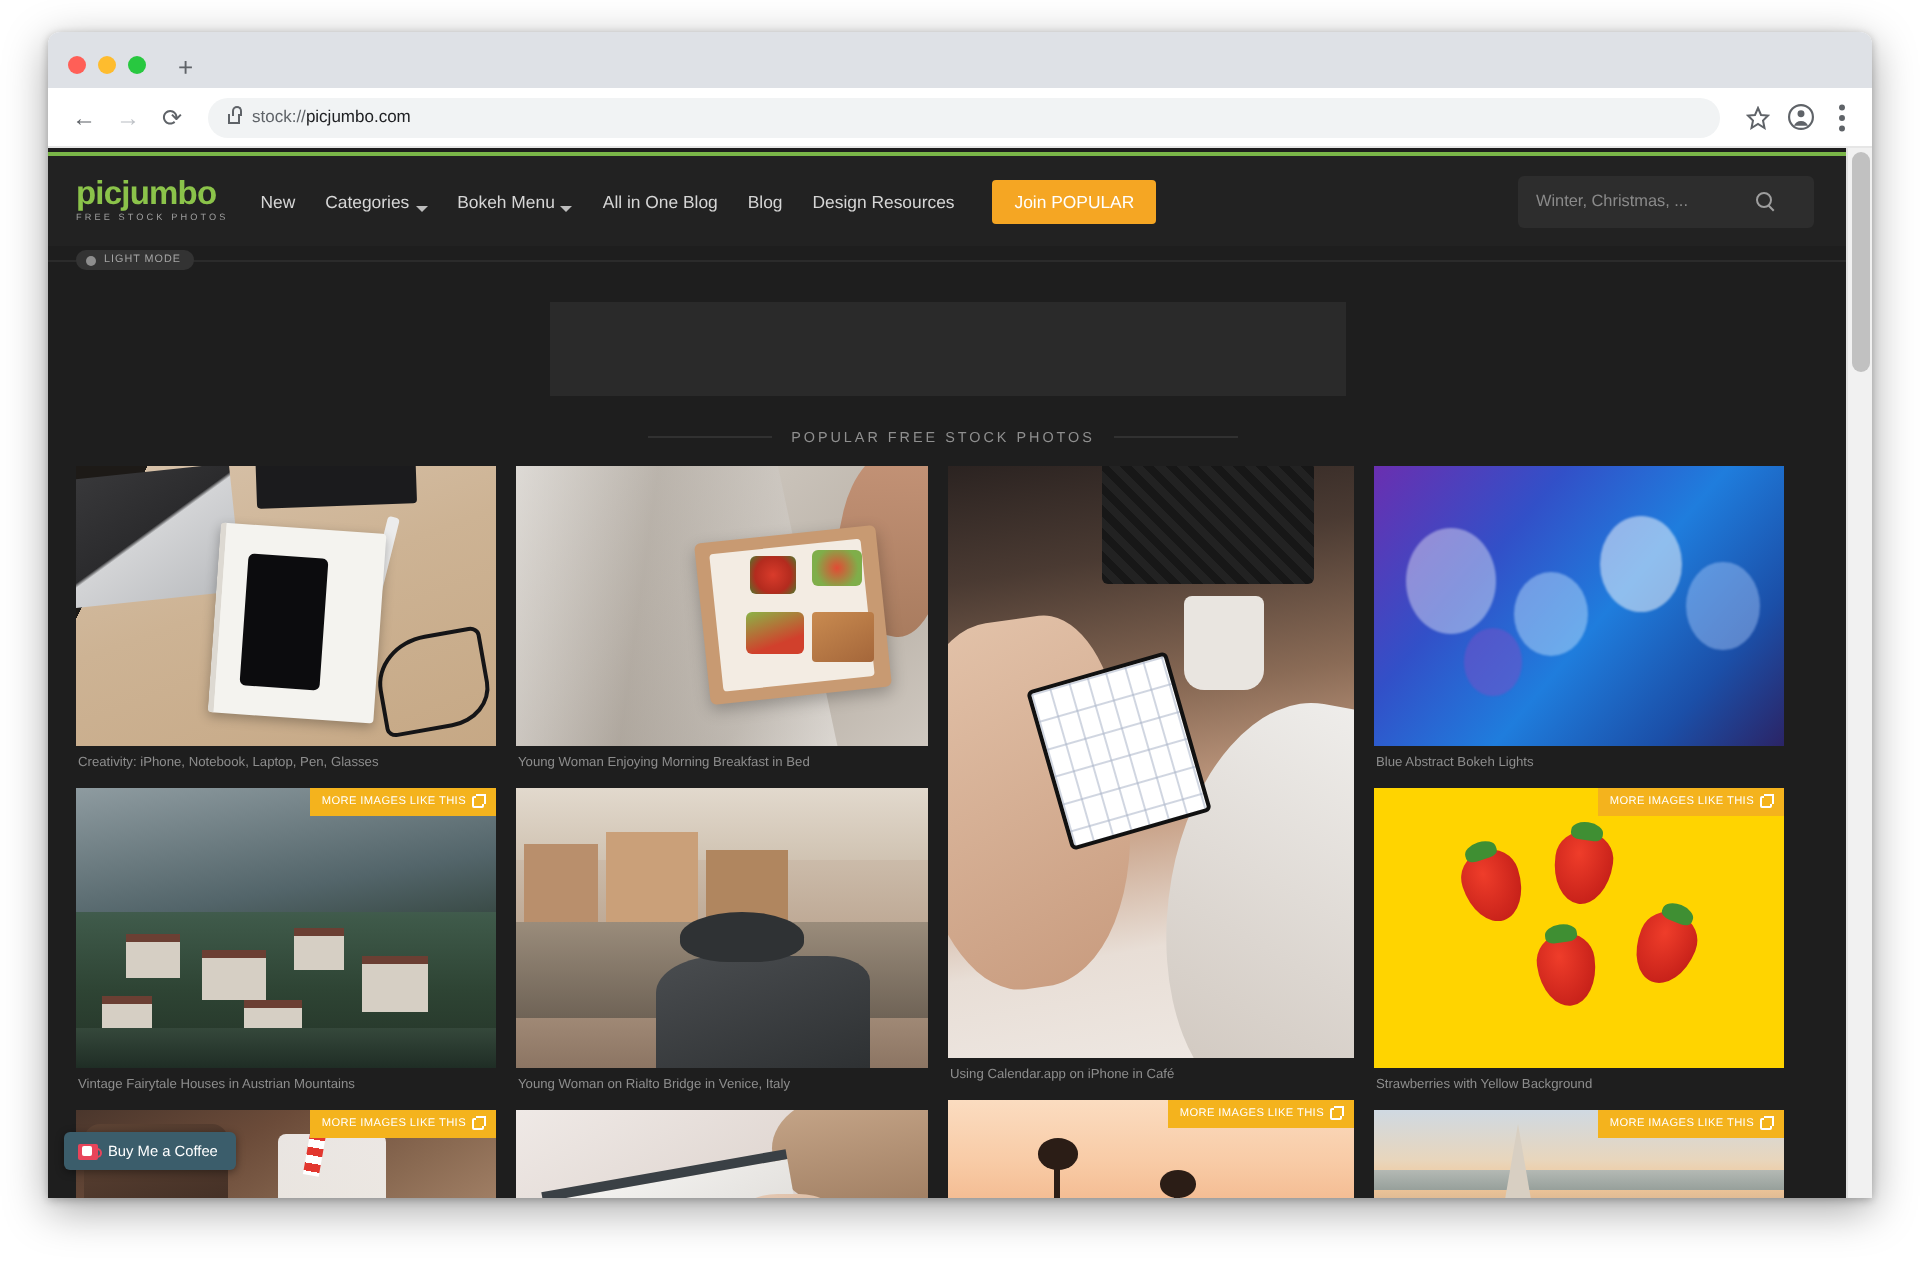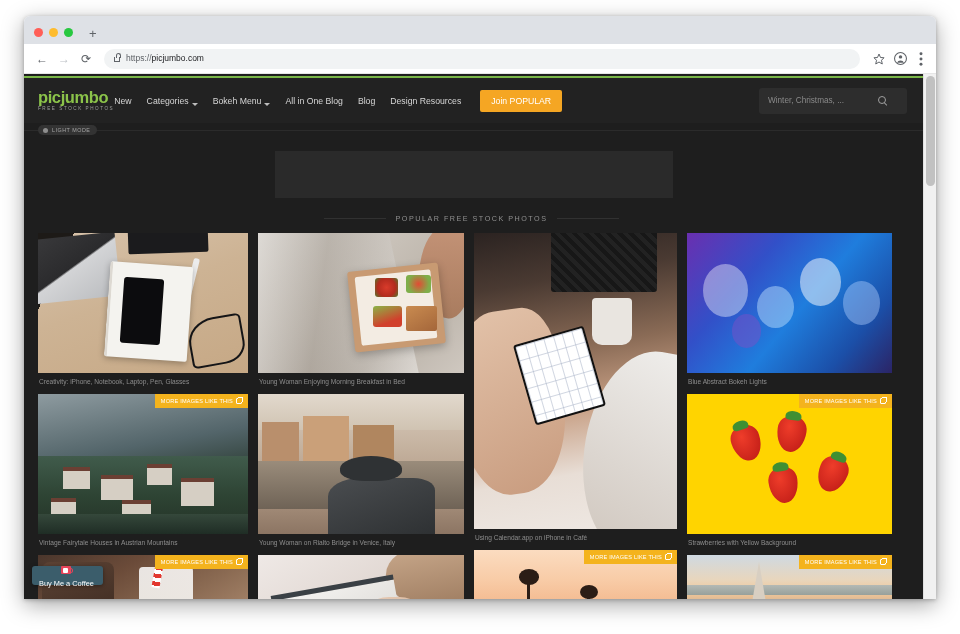--- a/index.html
+++ b/index.html
@@ -149,21 +149,21 @@
     border-radius: 5px;
   }
 
   
   .siteheader {
     height: 45px;
     background: #222222;
     display: flex; align-items: center;
     padding: 0 16px 0 14px;
   }
-  .logo { line-height: 1; }
+  .logo { line-height: 1; margin-right: 16px; }
   .logo-main {
     font-size: 16.5px; font-weight: bold;
     color: #8bc34a;
     letter-spacing: -.4px;
     display: block;
   }
   .logo-sub {
     font-size: 4.6px; color: #9e9e9e;
     letter-spacing: 1.55px;
     display: block;
@@ -324,21 +324,20 @@
   .bmc {
     position: absolute;
     left: 8px; bottom: 14px;
     background: #3b5d6b;
     border-radius: 3px;
     height: 19px;
     display: flex; align-items: center; gap: 5px;
     padding: 0 9px 0 7px;
     z-index: 50;
     box-shadow: 0 1px 4px rgba(0,0,0,.4);
-    flex-direction: column;
   }
   .bmc-cup {
     width: 10px; height: 8px;
     background: #e8445a;
     border-radius: 1px;
     position: relative;
     flex: none;
   }
   .bmc-cup:before {
     content: "";
@@ -623,21 +622,21 @@
     </div>
     <div class="newtab">+</div>
   </div>
 
   <div class="toolbar">
     <div class="navbtn">←</div>
     <div class="navbtn dis">→</div>
     <div class="navbtn">⟳</div>
     <div class="omnibox">
       <span class="lock"></span>
-      <span class="url"><span class="scheme">https://</span><span>picjumbo.com</span></span>
+      <span class="url"><span class="scheme">stock://</span><span>picjumbo.com</span></span>
     </div>
     <div class="tbicons">
       <div class="tbicon">
         <svg width="12" height="12" viewBox="0 0 24 24" fill="none" stroke="#5f6368" stroke-width="2">
             <polygon points="12,2 15,9 22,9.5 17,14.5 18.5,22 12,18 5.5,22 7,14.5 2,9.5 9,9"></polygon>
           </svg>
       </div>
       <div class="tbicon">
         <svg width="13" height="13" viewBox="0 0 24 24" fill="#5f6368">
             <circle cx="12" cy="12" r="11" fill="none" stroke="#5f6368" stroke-width="2"></circle>

